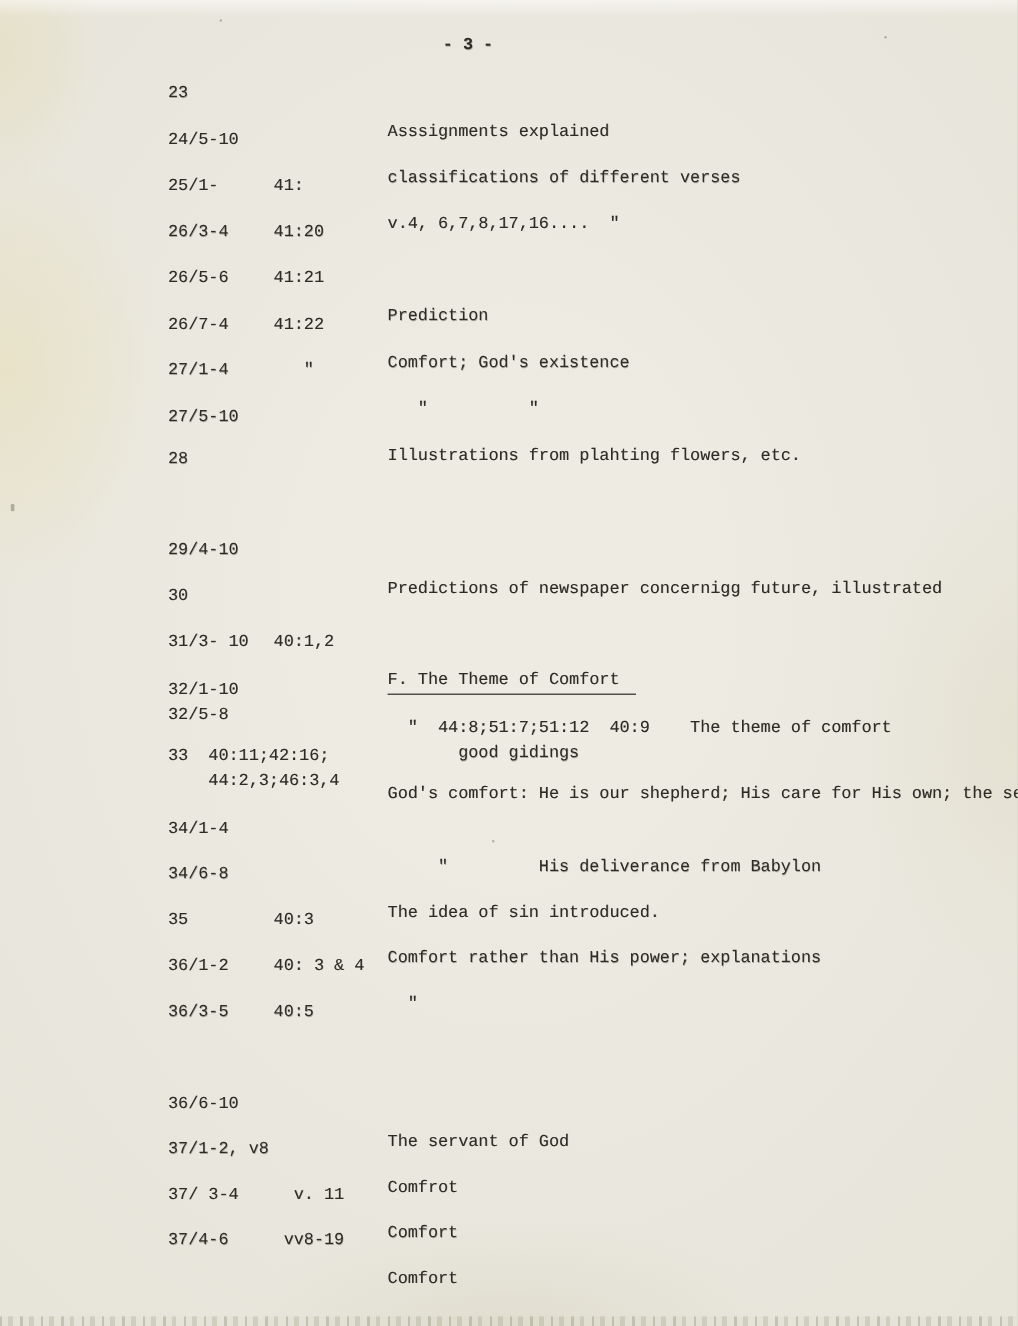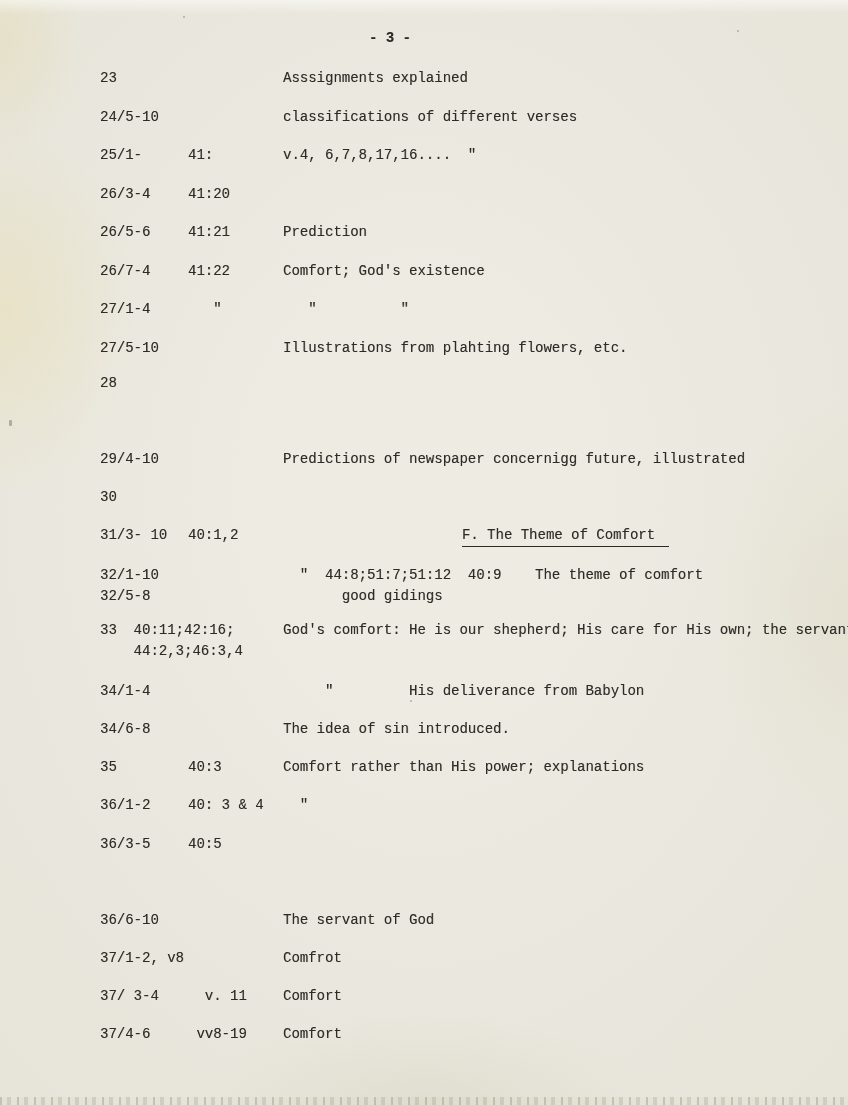--- a/index.html
+++ b/index.html
@@ -24,25 +24,25 @@
     letter-spacing:0;
   }
   .page-number{
     position:absolute;top:28px;left:0;width:780px;text-align:center;
     font-weight:bold;
   }
   .row{
     position:absolute;left:100px;width:748px;
     display:flex;align-items:flex-start;
   }
-  .c1{width:88px;flex:0 0 auto;}
+  .c1{width:88px;flex:0 0 auto;margin-left:40px;}
   .c2{width:95px;flex:0 0 auto;}
-  .c3{flex:1 1 auto;}
+  .c3{flex:1 1 auto;margin-top:32px;}
   .merged .c1{width:183px;}
-  .underline .c3{text-decoration:none;text-align:center;}
+  .underline .c3{text-decoration:none;}
   .underline .c3 span.u{
     border-bottom:1.6px solid #2d2b26;padding-right:14px;display:inline-block;
   }
   .bottom-edge{
     position:absolute;left:0;bottom:0;width:848px;height:8px;
     background:
       repeating-linear-gradient(90deg, rgba(125,128,100,0.45) 0 2px, rgba(190,190,168,0.10) 2px 7px, rgba(140,142,112,0.35) 7px 11px, rgba(200,198,178,0.08) 11px 17px);
     opacity:0.75;
   }
   .top-haze{

